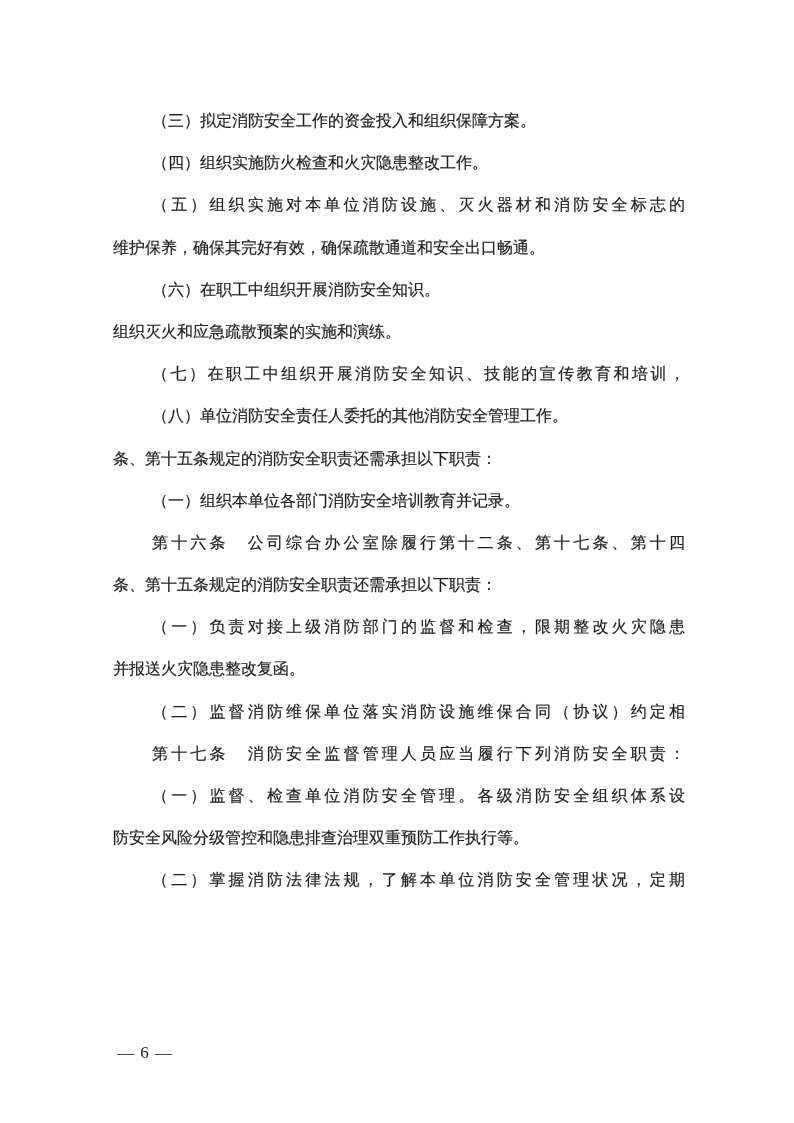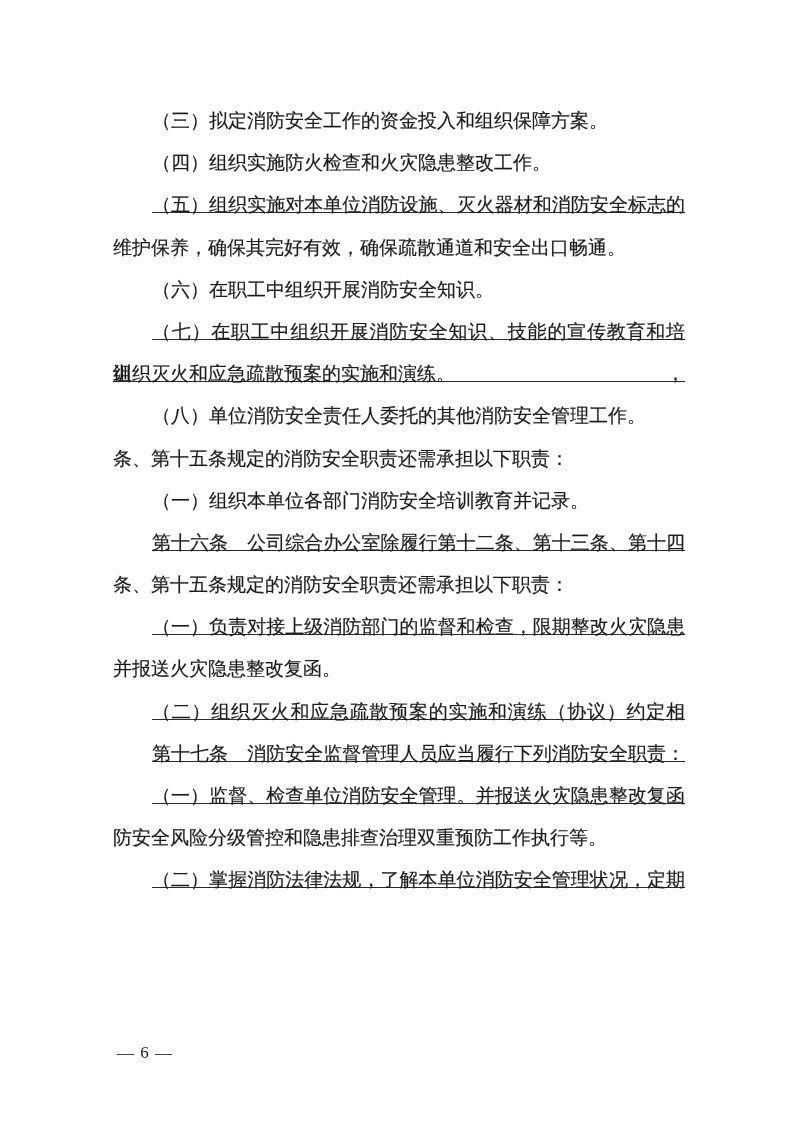--- a/index.html
+++ b/index.html
@@ -20,35 +20,34 @@
     inset: 0;
     background: #ffffff;
   }
   .text-body {
     position: absolute;
     left: 113px;
     top: 100px;
     width: 572px;
   }
   .line {
-    font-size: 19px;
+    font-size: 16px;
     height: 42.2px;
     line-height: 42.2px;
     text-align: left;
     font-weight: 400;
     
     -webkit-text-stroke: 0.2px #2a2a2a;
   }
   .line.indent {
     text-indent: 39px;
   }
   .line.fill {
     text-align: justify;
     text-align-last: justify;
-    text-decoration: underline;
   }
   .page-number {
     position: absolute;
     left: 117px;
     top: 1042px;
     font-size: 17px;
     line-height: 22px;
     color: #222222;
     letter-spacing: 1px;
   }
@@ -57,30 +56,30 @@
 <body>
 
 <main class="doc-page">
   <section class="text-body">
 
   <div class="line indent">（三）拟定消防安全工作的资金投入和组织保障方案。</div>
       <div class="line indent">（四）组织实施防火检查和火灾隐患整改工作。</div>
       <div class="line indent fill">（五）组织实施对本单位消防设施、灭火器材和消防安全标志的</div>
       <div class="line">维护保养，确保其完好有效，确保疏散通道和安全出口畅通。</div>
       <div class="line indent">（六）在职工中组织开展消防安全知识。</div>
+      <div class="line">组织灭火和应急疏散预案的实施和演练。</div>
       <div class="line indent fill">（七）在职工中组织开展消防安全知识、技能的宣传教育和培训，</div>
-      <div class="line">组织灭火和应急疏散预案的实施和演练。</div>
       <div class="line indent">（八）单位消防安全责任人委托的其他消防安全管理工作。</div>
       <div class="line">条、第十五条规定的消防安全职责还需承担以下职责：</div>
       <div class="line indent">（一）组织本单位各部门消防安全培训教育并记录。</div>
-      <div class="line indent fill">第十六条　公司综合办公室除履行第十二条、第十三条、第十四</div>
+      <div class="line indent fill">第十六条　公司综合办公室除履行第十二条、第十七条、第十四</div>
       <div class="line">条、第十五条规定的消防安全职责还需承担以下职责：</div>
       <div class="line indent fill">（一）负责对接上级消防部门的监督和检查，限期整改火灾隐患</div>
       <div class="line">并报送火灾隐患整改复函。</div>
-      <div class="line indent fill">（二）组织灭火和应急疏散预案的实施和演练（协议）约定相</div>
+      <div class="line indent fill">（二）监督消防维保单位落实消防设施维保合同（协议）约定相</div>
       <div class="line indent fill">第十七条　消防安全监督管理人员应当履行下列消防安全职责：</div>
-      <div class="line indent fill">（一）监督、检查单位消防安全管理。并报送火灾隐患整改复函</div>
+      <div class="line indent fill">（一）监督、检查单位消防安全管理。各级消防安全组织体系设</div>
       <div class="line">防安全风险分级管控和隐患排查治理双重预防工作执行等。</div>
       <div class="line indent fill">（二）掌握消防法律法规，了解本单位消防安全管理状况，定期</div>
     </section>
 
   <footer class="page-number">— 6 —</footer>
 </main>
 
 </body></html>

